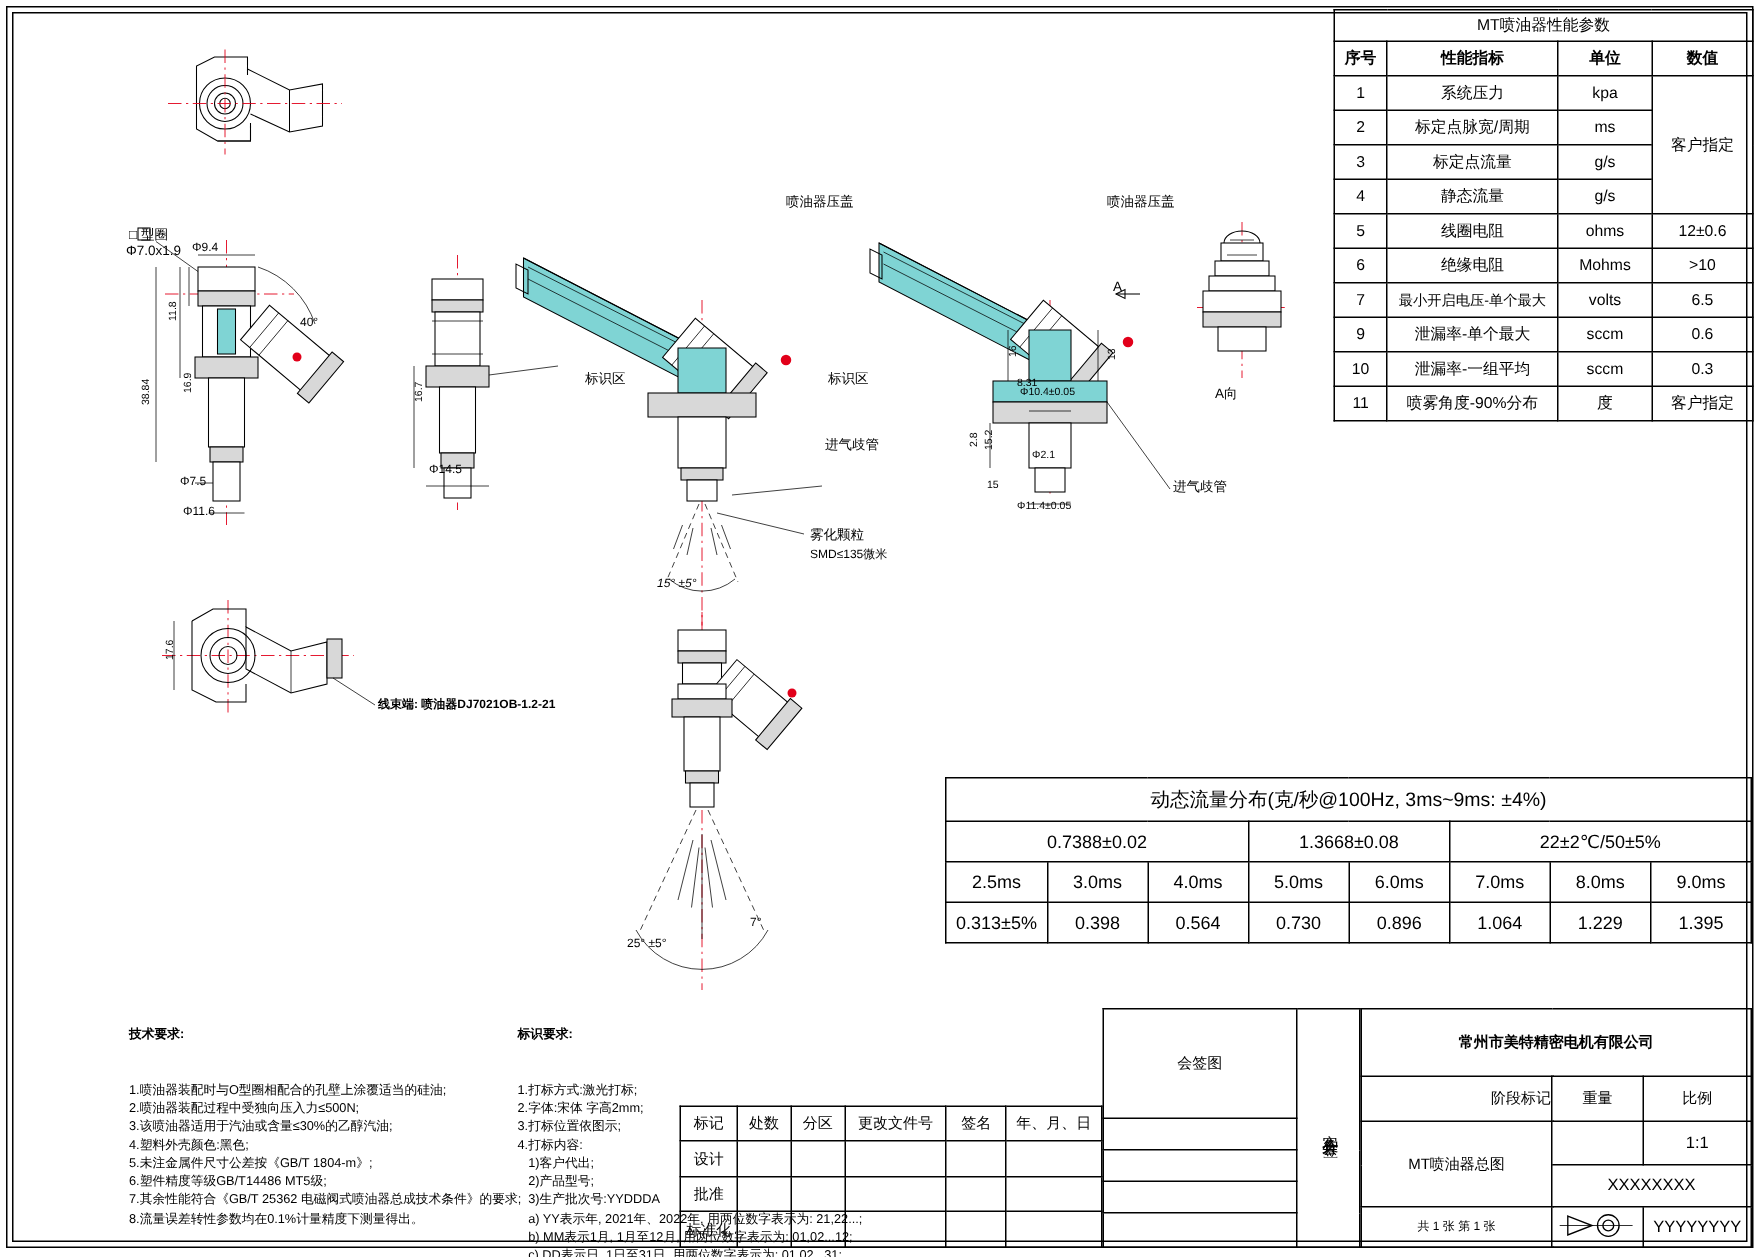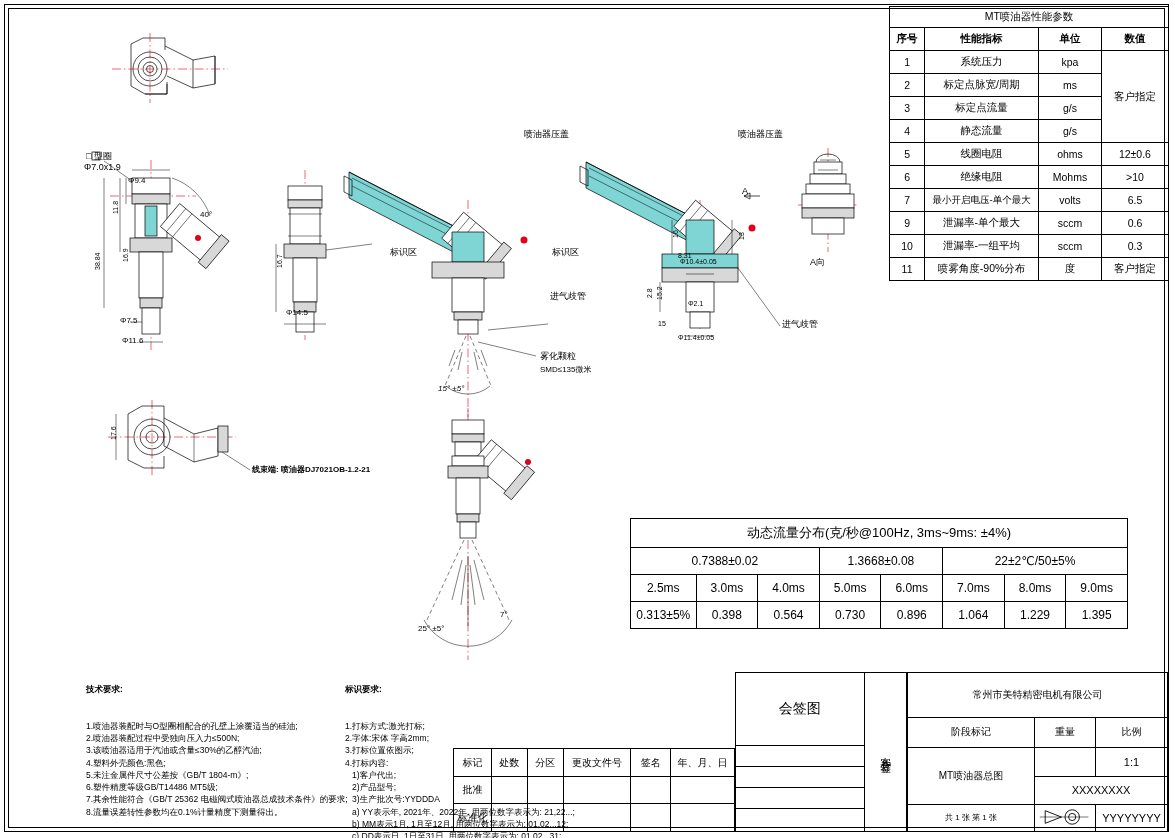--- a/index.html
+++ b/index.html
@@ -11,30 +11,30 @@
   .tbl td,.tbl th{border:0.8px solid #000;text-align:center;vertical-align:middle;font-size:10px;padding:0;}
   
   #param-table{position:absolute;left:889px;top:6px;width:280px;}
   #param-table td,#param-table th{height:22px;font-size:10.5px;}
   #param-table .title{height:20px;font-size:10.5px;}
   #param-table .c1{width:32px;}
   #param-table .c2{width:106px;font-family:Liberation Mono, monospace;}
   #param-table .c3{width:58px;}
   #param-table .c4{width:62px;}
   
-  #flow-table{position:absolute;left:630px;top:518px;width:498px;}
+  #flow-table{position:absolute;left:630px;top:518px;width:538px;}
   #flow-table td{height:26px;font-size:12px;}
   
   #title-block{position:absolute;left:453px;top:672px;width:715px;height:160px;}
   #title-block td{font-size:10px;}
   .tb-left{position:absolute;left:0;top:0;width:282px;height:160px;}
   .tb-left td{height:20px;}
   .tb-mid{position:absolute;left:282px;top:0;width:172px;height:160px;}
   .tb-right{position:absolute;left:454px;top:0;width:261px;height:160px;}
-  .company{font-size:15px;font-weight:normal;}
+  .company{font-size:15px;font-weight:bold;}
   .dwgname{font-size:14px;}
   .vert{writing-mode:vertical-rl;text-orientation:upright;letter-spacing:2px;}
   
   .notes{position:absolute;font-size:8.5px;line-height:1.45;white-space:pre;}
   #notes-tech{left:86px;top:658px;}
   #notes-mark{left:345px;top:658px;}
   
   .lbl{position:absolute;font-size:9px;white-space:nowrap;}
   .lbl.sm{font-size:8px;}
   .lbl.xs{font-size:7px;}
@@ -234,21 +234,21 @@
       <path class="dsh" d="M464 540 l-38 82"></path>
       <path class="dsh" d="M472 540 l38 82"></path>
       <path class="lnt" stroke="#e2001a" d="M462 560 l-10 40 M466 565 l-5 40 M470 565 l5 40 M474 560 l10 40"></path>
       <path class="lnt" d="M424 620 a50 50 0 0 0 88 0"></path>
       <path class="lnt" d="M468 556 l0 70"></path>
     </g>
   </svg>
 
   <div class="lbl" style="left:86px;top:150px;">□ 型圈</div>
   <div class="lbl" style="left:84px;top:162px;">Φ7.0x1.9</div>
-  <div class="lbl sm" style="left:128px;top:176px;">Φ9.4</div>
+  <div class="lbl sm" style="left:128px;top:160px;">Φ9.4</div>
   <div class="lbl xs" style="left:112px;top:214px;transform:rotate(-90deg);transform-origin:left top;">11.8</div>
   <div class="lbl xs" style="left:122px;top:262px;transform:rotate(-90deg);transform-origin:left top;">16.9</div>
   <div class="lbl xs" style="left:94px;top:270px;transform:rotate(-90deg);transform-origin:left top;">38.84</div>
   <div class="lbl sm" style="left:120px;top:316px;">Φ7.5</div>
   <div class="lbl sm" style="left:122px;top:336px;">Φ11.6</div>
   <div class="lbl sm" style="left:286px;top:308px;">Φ14.5</div>
   <div class="lbl xs" style="left:276px;top:268px;transform:rotate(-90deg);transform-origin:left top;">16.7</div>
   <div class="lbl xs" style="left:110px;top:440px;transform:rotate(-90deg);transform-origin:left top;">17.6</div>
   <div class="lbl sm" style="left:200px;top:210px;">40°</div>
 
@@ -421,20 +421,28 @@
       </tr>
       <tr>
         <td>标记</td>
         <td>处数</td>
         <td>分区</td>
         <td>更改文件号</td>
         <td>签名</td>
         <td>年、月、日</td>
       </tr>
       <tr>
+            <td>设计</td>
+            <td></td>
+            <td></td>
+            <td></td>
+            <td></td>
+            <td></td>
+          </tr>
+      <tr>
             <td>批准</td>
             <td></td>
             <td></td>
             <td></td>
             <td></td>
             <td></td>
           </tr>
       <tr>
             <td>标准化</td>
             <td></td>
@@ -442,21 +450,21 @@
             <td></td>
             <td></td>
             <td></td>
           </tr>
     </tbody>
       </table>
 
     <table class="tbl tb-mid">
       <tbody>
           <tr>
-        <td rowspan="2" style="width:130px;height:58px;font-size:14px;">会签图</td>
+        <td rowspan="2" style="width:130px;height:58px;font-size:10px;">会签图</td>
         <td rowspan="6" style="width:42px;font-size:11px;"><span class="vert">客户会签</span></td>
       </tr>
       <tr></tr>
       <tr>
             <td style="height:20px"></td>
           </tr>
       <tr>
             <td style="height:20px"></td>
           </tr>
       <tr>
@@ -467,21 +475,21 @@
           </tr>
     </tbody>
       </table>
 
     <table class="tbl tb-right">
       <tbody>
           <tr>
         <td colspan="4" style="height:40px;" class="company">常州市美特精密电机有限公司</td>
       </tr>
       <tr>
-        <td colspan="2" style="width:128px;height:26px;font-size:10px;">阶段标记</td>
+        <td colspan="2" style="width:128px;height:26px;font-size:10px;text-align:right;">阶段标记</td>
         <td style="width:60px;font-size:10px;">重量</td>
         <td style="width:71px;font-size:10px;">比例</td>
 
       </tr>
       <tr>
         <td colspan="2" rowspan="2" style="height:26px;" class="dwgname">MT喷油器总图</td>
         <td style="height:26px"></td>
         <td style="font-size:11px">1:1</td>
       </tr>
       <tr>

